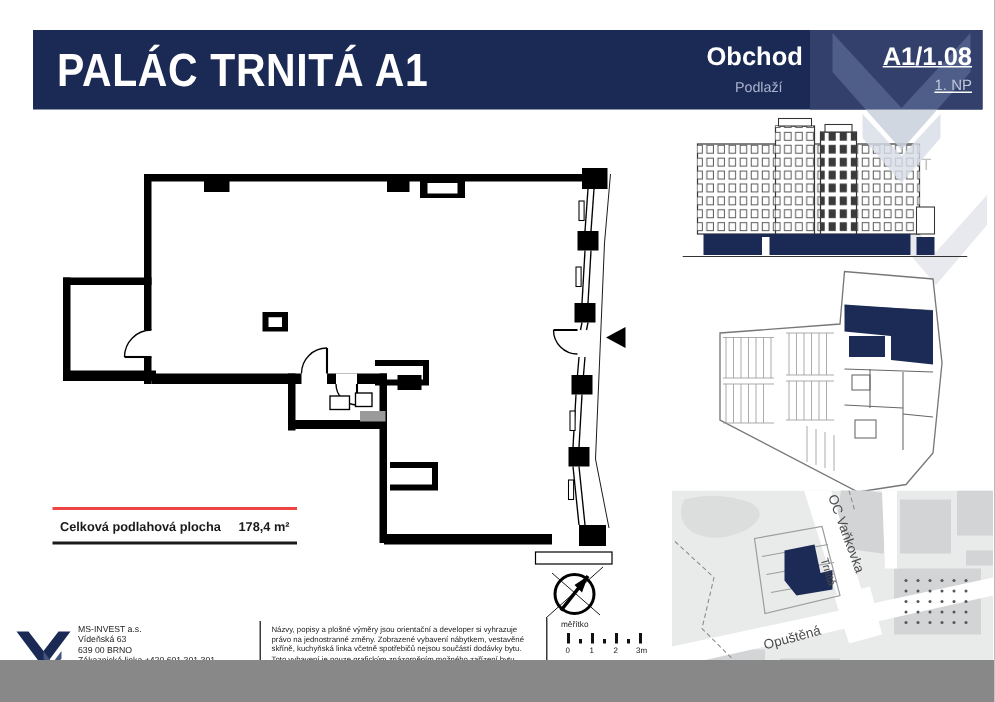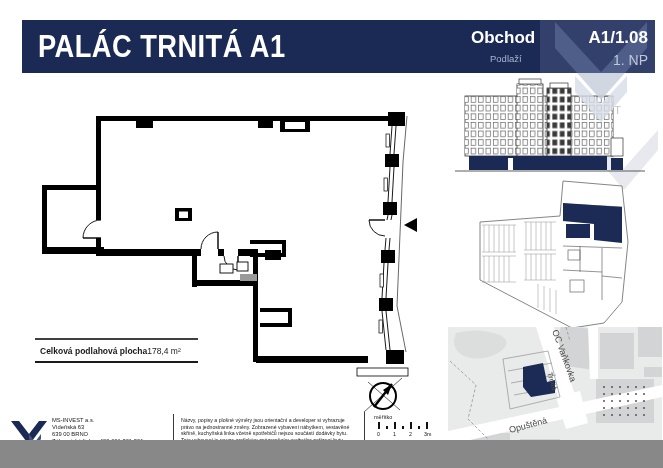--- a/index.html
+++ b/index.html
@@ -11,32 +11,32 @@
   .hdr-bar{left:22px;top:20px;width:633px;height:53px;background:#1b2a55;}
   .hdr-title{left:38px;top:24px;width:420px;height:46px;color:#fff;font-size:31px;font-weight:bold;
              letter-spacing:.5px;transform:scaleX(.88);transform-origin:left center;
              display:flex;align-items:center;white-space:nowrap;}
   .hdr-unit{left:455px;top:28px;width:110px;color:#fff;}
   .hdr-unit .big{font-size:17px;font-weight:bold;margin-left:16px;}
   .hdr-unit .sub{font-size:9.5px;color:#aab4cf;margin-top:5px;padding-left:35px;}
   .hdr-code-panel{left:540px;top:20px;width:115px;height:53px;background:#33406b;}
   .hdr-code{left:540px;top:28px;width:108px;text-align:right;color:#fff;}
   .hdr-code .big{font-size:17px;font-weight:bold;}
-  .hdr-code .sub{font-size:14px;color:#bfc7da;margin-top:4px;margin-left:36px;}
+  .hdr-code .sub{font-size:10px;color:#bfc7da;margin-top:4px;margin-left:36px;}
 
   
   .wm-text{left:505px;top:104px;width:158px;color:#c2c2c2;font-size:11px;letter-spacing:7px;
            z-index:0;white-space:nowrap;overflow:hidden;}
 
   
-  .area-box{left:35px;top:338px;width:163px;height:25px;border-top:2px solid #404040;
+  .area-box{left:35px;top:338px;width:163px;height:25px;border-top:2px solid #ef4444;
             border-bottom:2px solid #1a1a1a;display:flex;align-items:center;
-            justify-content:flex-start;padding:0 5px;box-sizing:border-box;}
+            justify-content:space-between;padding:0 5px;box-sizing:border-box;}
   .area-box .lbl{font-size:8.5px;font-weight:bold;color:#1a1a1a;}
-  .area-box .val{font-size:8.5px;font-weight:normal;color:#1a1a1a;}
+  .area-box .val{font-size:8.5px;font-weight:bold;color:#1a1a1a;}
 
   
   .f-company{left:52px;top:417px;font-size:5.8px;line-height:7px;color:#222;}
   .f-logo-cap{left:11px;top:451px;width:38px;text-align:center;font-size:3.2px;
               letter-spacing:1px;color:#8a8f9c;}
   .vdiv{width:1px;background:#3a3a3a;}
   .f-disc{left:181px;top:417px;font-size:5.2px;line-height:6.6px;color:#222;}
   .f-scale{left:374px;top:414px;width:75px;}
   .f-scale .cap{font-size:5.5px;color:#222;margin-bottom:2px;}
   .ticks{position:relative;height:8px;}
@@ -74,21 +74,21 @@
     </g>
   </svg>
 
   <div class="abs hdr-title">PALÁC TRNITÁ A1</div>
 
   <div class="abs hdr-unit">
     <div class="big">Obchod</div>
     <div class="sub">Podlaží</div>
   </div>
 
-  <div class="abs hdr-code" style="z-index:3;">
+  <div class="abs hdr-code" style="z-index:3;text-decoration:underline;">
     <div class="big">A1/1.08</div>
     <div class="sub">1. NP</div>
   </div>
 
   <div class="abs wm-text">MS-INVEST</div>
 
   <svg class="abs" style="left:28px;top:92px;z-index:1;" width="415" height="300" viewBox="0 0 415 300">
 
     <rect x="68" y="24" width="306" height="5" fill="#000"></rect>
     <rect x="68" y="24" width="5" height="140" fill="#000"></rect>

